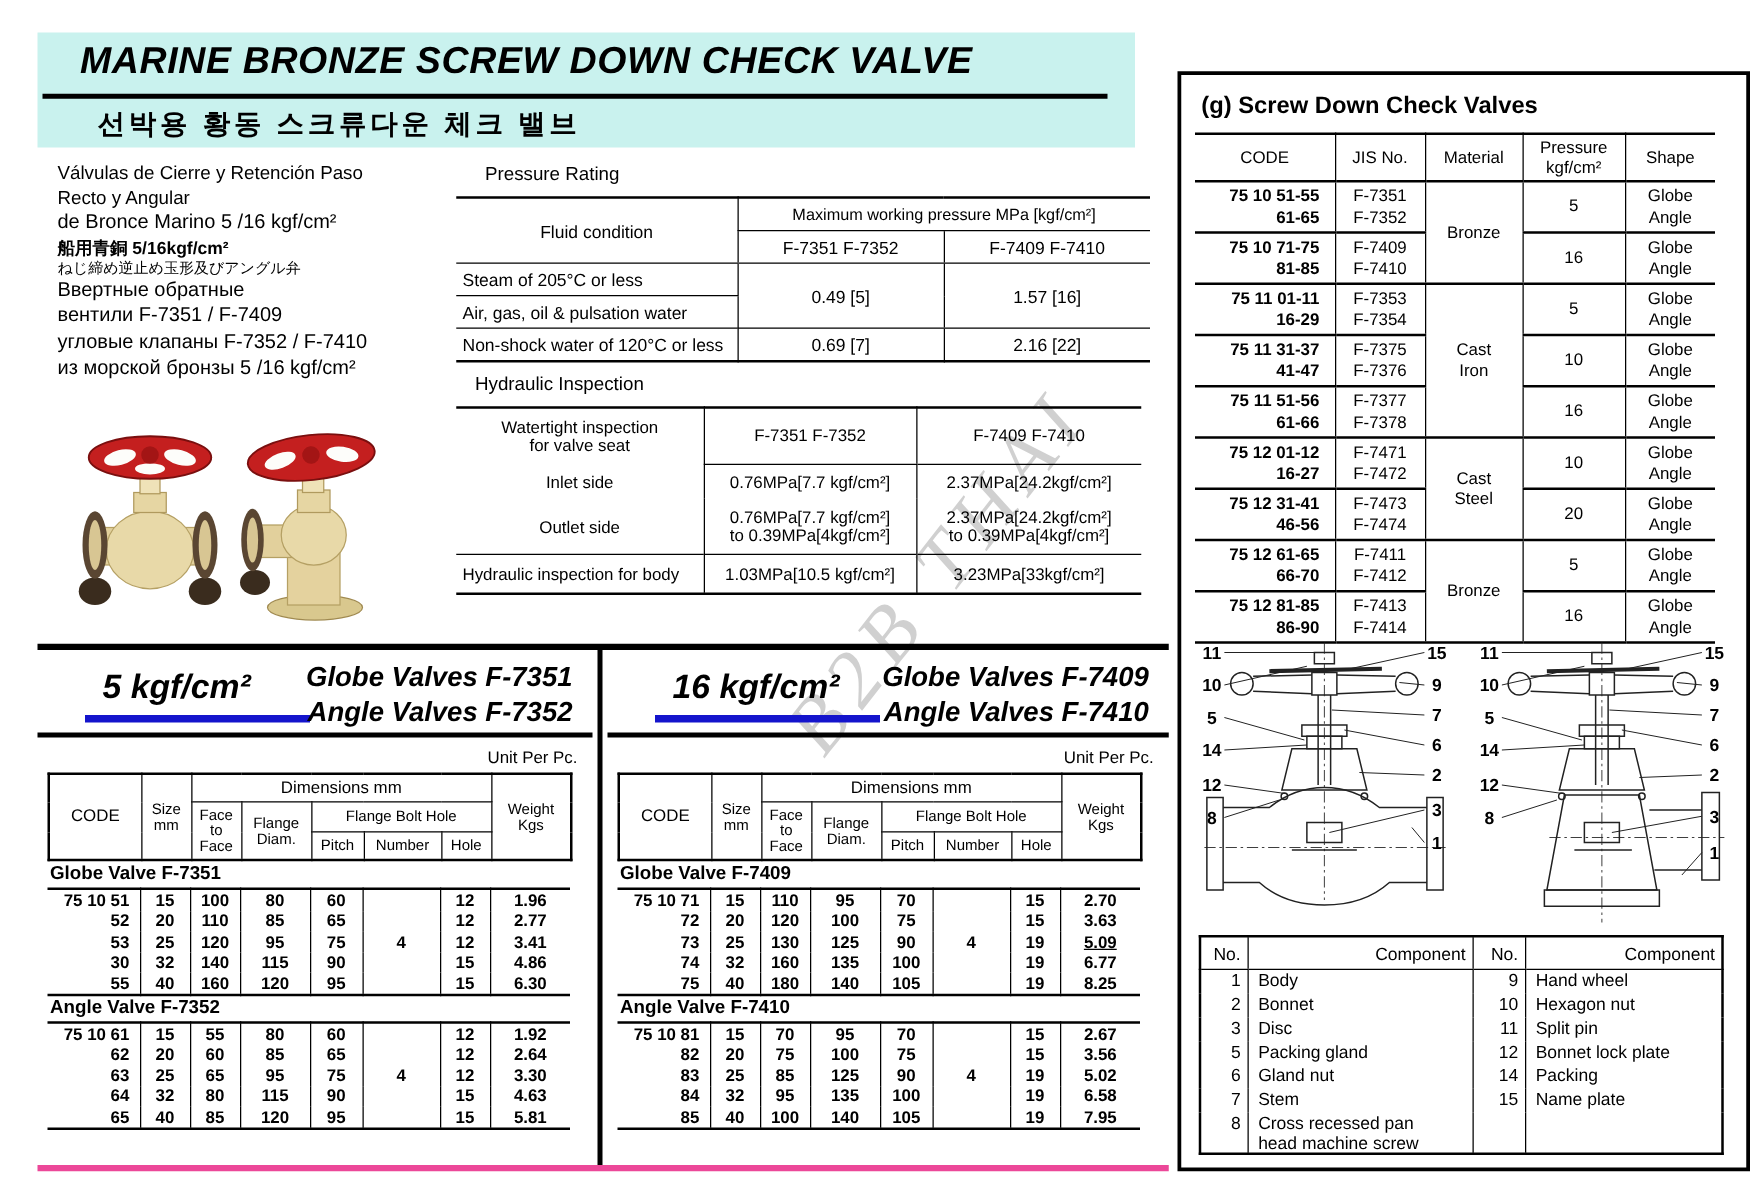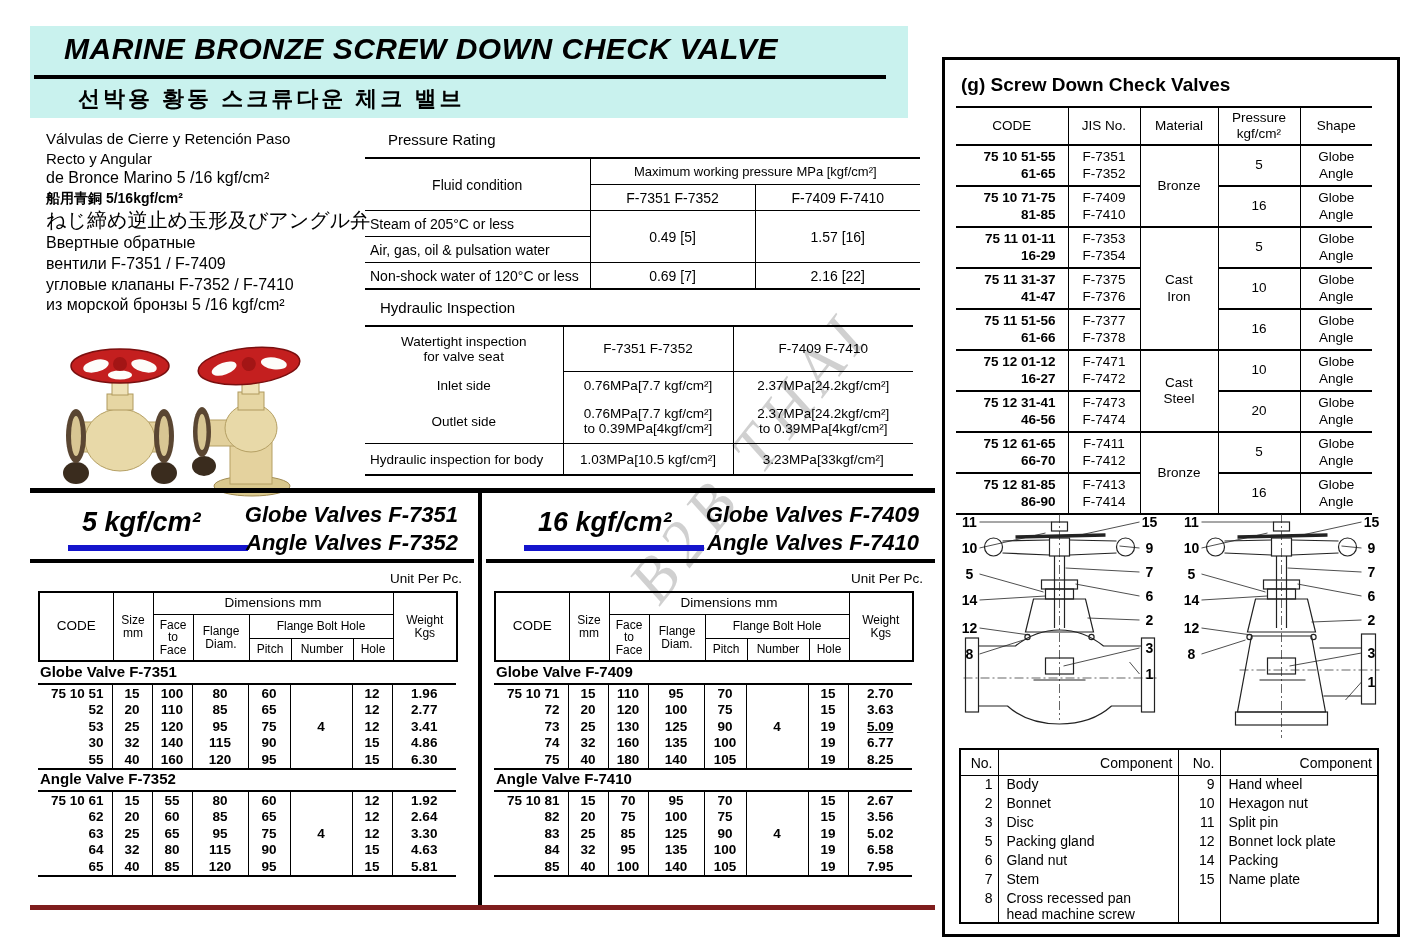--- a/index.html
+++ b/index.html
@@ -12,21 +12,21 @@
               font-size:30px;white-space:nowrap;letter-spacing:.5px}
   .title-rule{position:absolute;left:4px;top:49px;width:852px;height:4px;background:#000}
   .subtitle{position:absolute;left:48px;top:58px;font-weight:bold;font-size:22px;letter-spacing:3px}
 
   
   .desc{position:absolute;left:46px;top:129px;width:340px}
   .desc p{margin:0;line-height:1.3}
   .d-es{font-size:15px}
   .d-es3{font-size:16px}
   .d-ja1{font-size:14px;font-weight:bold}
-  .d-ja2{font-size:20px}
+  .d-ja2{font-size:12px}
   .d-zh{font-size:14px;font-weight:bold}
   .d-ru{font-size:16px}
 
   
   .watermark{position:absolute;left:520px;top:420px;width:460px;text-align:center;
              transform:rotate(-52deg);font-family:"Liberation Serif",serif;font-style:italic;
              font-size:64px;letter-spacing:10px;color:rgba(110,110,110,.32);white-space:nowrap;
              pointer-events:none}
 
   
@@ -52,22 +52,22 @@
   .htable tr.last td{border-top:1.6px solid #000}
   .htable .seat{height:44px}
   .htable .mid{height:28px}
   .htable .out{height:44px}
   .htable .bod{height:30px}
 
   
   .photos{position:absolute;left:52px;top:336px}
 
   
-  .bottom{position:absolute;left:30px;top:488px;width:905px;height:412px;
-          border-top:5px solid #000;border-bottom:5px solid #7f1d1d}
+  .bottom{position:absolute;left:30px;top:515px;width:905px;height:412px;
+          border-top:5px solid #000;border-bottom:5px solid #ec4899}
   .vdiv{position:absolute;left:448px;top:0;width:4px;height:100%;background:#000}
   .sec{position:absolute;top:0;height:100%}
   .sec5{left:0;width:444px}
   .sec16{left:456px;width:449px}
   .p-big{position:absolute;left:52px;top:14px;font-style:italic;font-weight:bold;font-size:27px;white-space:nowrap}
   .blue-rule{position:absolute;left:38px;top:52px;width:180px;height:6px;background:#1414cc}
   .v-labels{position:absolute;right:16px;top:8px;text-align:right;font-style:italic;font-weight:bold;
             font-size:22px;line-height:1.25;white-space:nowrap}
   .rule2{position:absolute;left:0;right:0;top:66px;height:4px;background:#000}
   .unit{position:absolute;right:12px;top:78px;font-size:13.5px}

